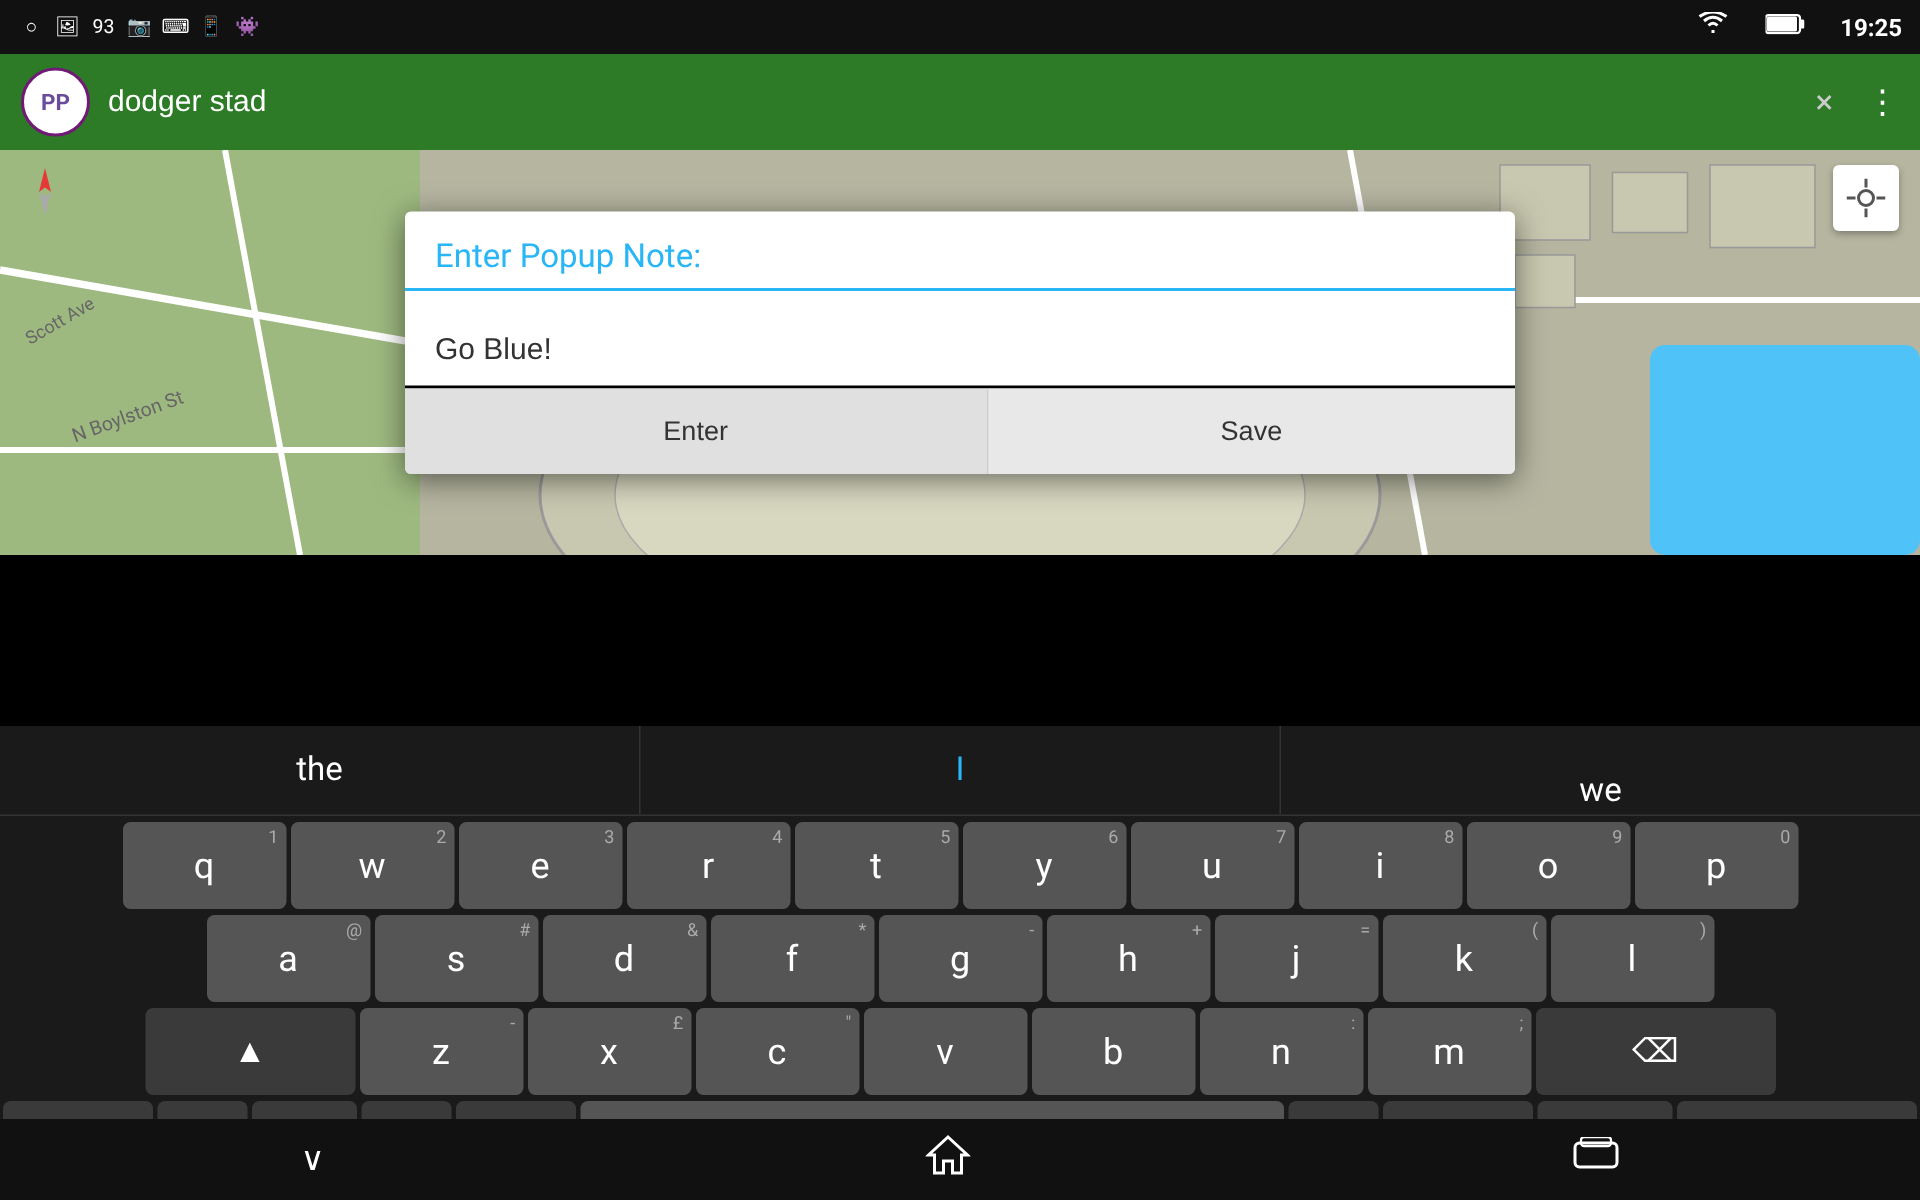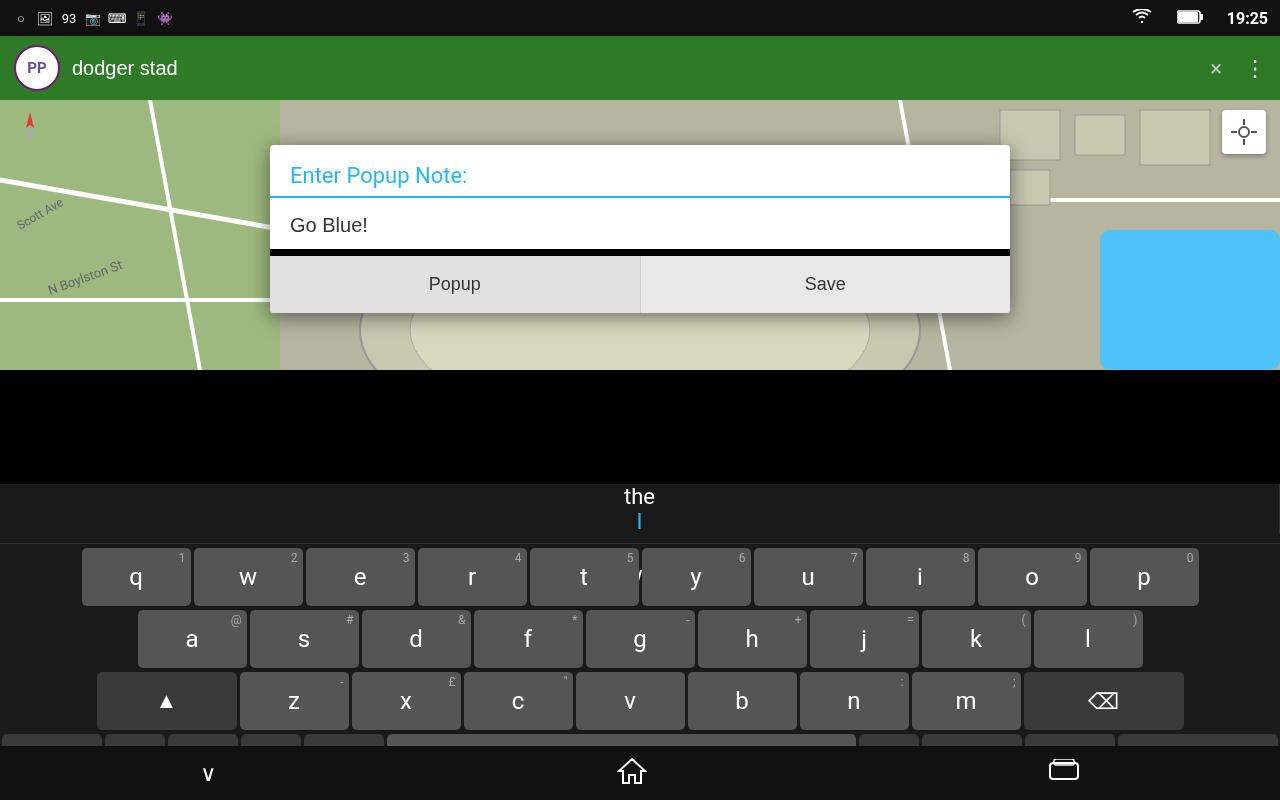--- a/index.html
+++ b/index.html
@@ -78,59 +78,58 @@
       border-radius: 4px;
       box-shadow: 0 4px 20px rgba(0,0,0,0.5);
       overflow: hidden;
     }
     #dialog-title {
       padding: 18px 20px 8px 20px;
       color: #29b6f6; font-size: 22px; font-weight: 400;
       border-bottom: 2px solid #29b6f6;
     }
     #dialog-input-wrapper {
-      padding: 8px 20px 4px 20px;
-      border-bottom: 7px solid #000000;
+      padding: 20px 20px 4px 20px;
+      border-bottom: 2px solid #000000;
     }
     #dialog-input {
       width: 100%; border: none; outline: none;
       font-size: 20px; color: #333;
       padding: 8px 0;
       background: transparent;
     }
     #dialog-buttons {
       display: flex;
     }
     #cancel-btn {
       flex: 1; padding: 18px; text-align: center;
       background: #e0e0e0; cursor: pointer;
       font-size: 18px; color: #333;
       border: none; border-right: 1px solid #ccc;
     }
     #save-btn {
-      flex: 1; padding: 18px; text-align: center;
+      flex: 1; text-align: center;
       background: #e8e8e8; cursor: pointer;
       font-size: 18px; color: #333;
       border: none;
     }
 
     
     #keyboard {
       width: 1280px;
       background: #1a1a1a;
       position: absolute; bottom: 0; left: 0;
     }
 
     
     #suggestion-bar {
       height: 60px;
       display: flex; align-items: stretch;
       background: #1a1a1a;
       border-bottom: 1px solid #333;
-      flex-direction: column;
     }
     .suggestion {
       flex: 1; display: flex; align-items: center; justify-content: center;
       color: white; font-size: 22px;
       cursor: pointer;
       border-right: 1px solid #333;
     }
     .suggestion:last-child { border-right: none; margin-top: 28px; }
     #suggestion-middle { color: #29b6f6; }
 
@@ -258,21 +257,21 @@
     </svg>
   </div>
 
   <div id="dialog-overlay">
     <div id="dialog">
       <div id="dialog-title">Enter Popup Note:</div>
       <div id="dialog-input-wrapper">
         <input id="dialog-input" type="text" value="Go Blue!" style="">
       </div>
       <div id="dialog-buttons">
-        <button id="cancel-btn">Popup</button>
+        <button id="cancel-btn">Enter</button>
         <button id="save-btn">Save</button>
       </div>
     </div>
   </div>
 </div>
 
 <div id="keyboard">
 
   <div id="suggestion-bar">
     <div class="suggestion" id="suggestion-left">the</div>

